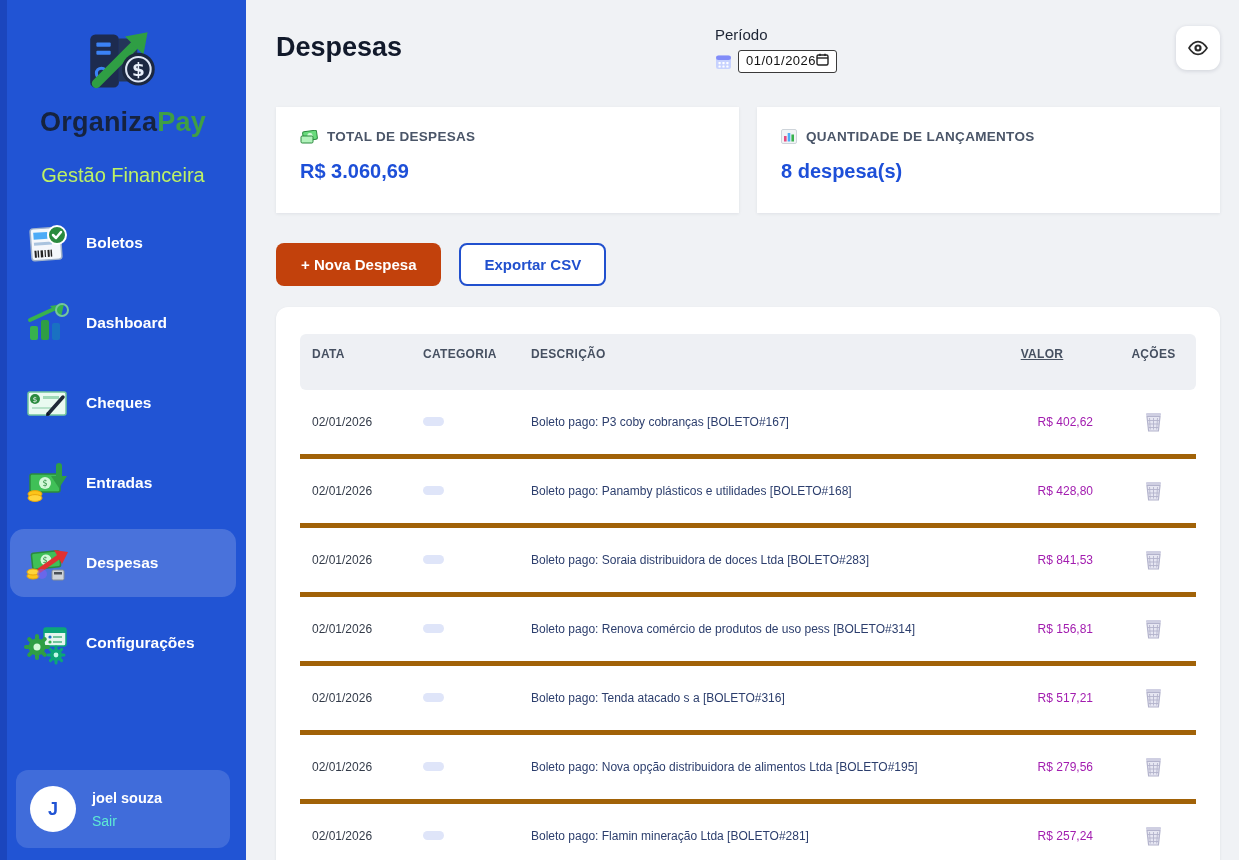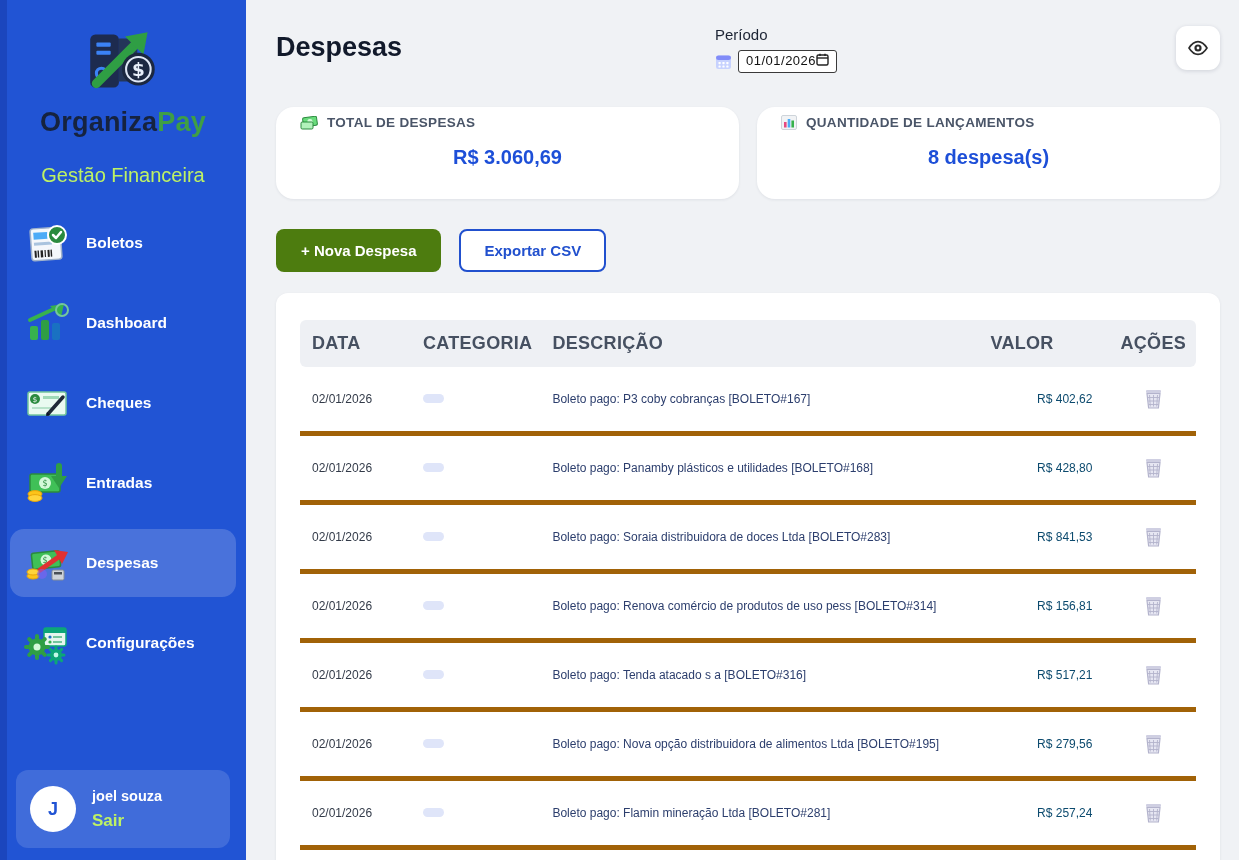--- a/index.html
+++ b/index.html
@@ -22,65 +22,65 @@
               border-radius:14px; cursor:pointer; }
   .nav-item.active { background:rgba(255,255,255,.18); }
   .nav-icon { width:46px; height:46px; flex:0 0 46px; }
   .nav-label { font-size:15.5px; font-weight:700; color:#ffffff; }
 
   .user-card { margin:0 16px 12px; background:rgba(255,255,255,.14); border-radius:12px;
                padding:16px 14px; display:flex; align-items:center; gap:16px; }
   .avatar { width:46px; height:46px; border-radius:50%; background:#ffffff; color:#2154d4;
             display:flex; align-items:center; justify-content:center; font-weight:700; font-size:18px; }
   .user-name { font-size:14.5px; font-weight:700; color:#ffffff; margin-bottom:7px; }
-  .user-logout { font-size:17px; color:#bef264; cursor:pointer;font-weight:bold; }
+  .user-logout { font-size:14px; color:#5eead4; cursor:pointer; }
 
   
   .main { flex:1 1 auto; padding:26px 19px 0 30px; position:relative; }
   .main-header { display:flex; align-items:flex-start; }
   .page-title { font-size:27px; font-weight:700; color:#121a2b; width:439px; padding-top:6px; }
   .period-label { font-size:15px; color:#1c2434; margin-bottom:7px; }
   .period-row { display:flex; align-items:center; gap:6px; }
   .cal-emoji { width:17px; height:17px; }
   .date-input { display:flex; align-items:flex-start; background:#fff; border:1px solid #3a3a3a;
                 border-radius:3px; padding:2px 7px; height:23px; cursor:pointer; }
   .date-text { font-size:13px; color:#111; letter-spacing:.5px; font-family:"Liberation Sans",sans-serif; }
   .header-spacer { flex:1 1 auto; }
   .eye-btn { width:44px; height:44px; background:#fff; border:none; border-radius:11px;
              box-shadow:0 1px 4px rgba(20,30,60,.15); cursor:pointer;
              display:flex; align-items:center; justify-content:center; }
 
   .cards-row { display:flex; gap:18px; margin-top:34px; }
-  .stat-card { flex:1 1 0; background:#fff; border-radius:18px; padding:8px 24px 30px;
-               box-shadow:0 1px 3px rgba(25,35,60,.08);text-align:center; }
+  .stat-card { flex:1 1 0; background:#fff; border-radius:0; padding:22px 24px 30px;
+               box-shadow:0 1px 3px rgba(25,35,60,.08); }
   .stat-label-row { display:flex; align-items:center; gap:9px; }
   .stat-label { font-size:13.5px; font-weight:600; color:#4a5568; letter-spacing:.3px; }
   .stat-value { margin-top:16px; font-size:20px; font-weight:700; color:#1d4fd8; }
 
   .actions-row { display:flex; gap:18px; margin-top:30px; }
-  .btn-primary { background:#4d7c0f; color:#fff; font-weight:700; font-size:15px;
+  .btn-primary { background:#c2410c; color:#fff; font-weight:700; font-size:15px;
                  border:none; border-radius:8px; padding:13px 25px; cursor:pointer;
                  font-family:inherit; }
   .btn-outline { background:#fff; color:#2150ce; font-weight:700; font-size:15px;
                  border:2px solid #2150ce; border-radius:8px; padding:4px 23px; cursor:pointer;
                  font-family:inherit; }
 
   .table-card { margin-top:21px; background:#fff; border-radius:12px 12px 0 0; padding:27px 24px 0;
                 box-shadow:0 1px 3px rgba(25,35,60,.08); height:600px; }
   table { width:100%; border-collapse:collapse; }
-  thead th { background:#eef0f4; font-size:18px; font-weight:600; color:#46506166; color:#465061;
-             text-align:left; padding:13px 10px 13px 10px; letter-spacing:.3px; }
+  thead th { background:#eef0f4; font-size:12px; font-weight:600; color:#46506166; color:#465061;
+             text-align:left; padding:13px 10px 29px 10px; letter-spacing:.3px; }
   thead th:first-child { border-radius:6px 0 0 6px; padding-left:12px; }
   thead th:last-child  { border-radius:0 6px 6px 0; }
-  th.col-valor { text-align:left; padding-right:18px; }
+  th.col-valor { text-align:center; padding-right:18px;text-decoration:underline; }
   th.col-acoes { text-align:center; }
   tbody td { border-bottom:5px solid #a16207; padding:19px 10px; font-size:12px; }
   td.cell-date { color:#333b49; padding-left:12px; }
   td.cell-desc { color:#2c3e6d; }
-  td.cell-valor { color:#0c4a6e; text-align:right; padding-right:18px; white-space:nowrap; }
+  td.cell-valor { color:#a21caf; text-align:right; padding-right:18px; white-space:nowrap; }
   td.cell-acoes { text-align:center; }
   .cat-pill { display:inline-block; width:21px; height:9px; border-radius:99px; background:#dfe5f9; }
   .trash-btn { background:none; border:none; cursor:pointer; padding:2px; line-height:0; }
 </style>
 </head>
 <body>
 
 <aside class="sidebar">
   <div class="sidebar-edge"></div>
 

